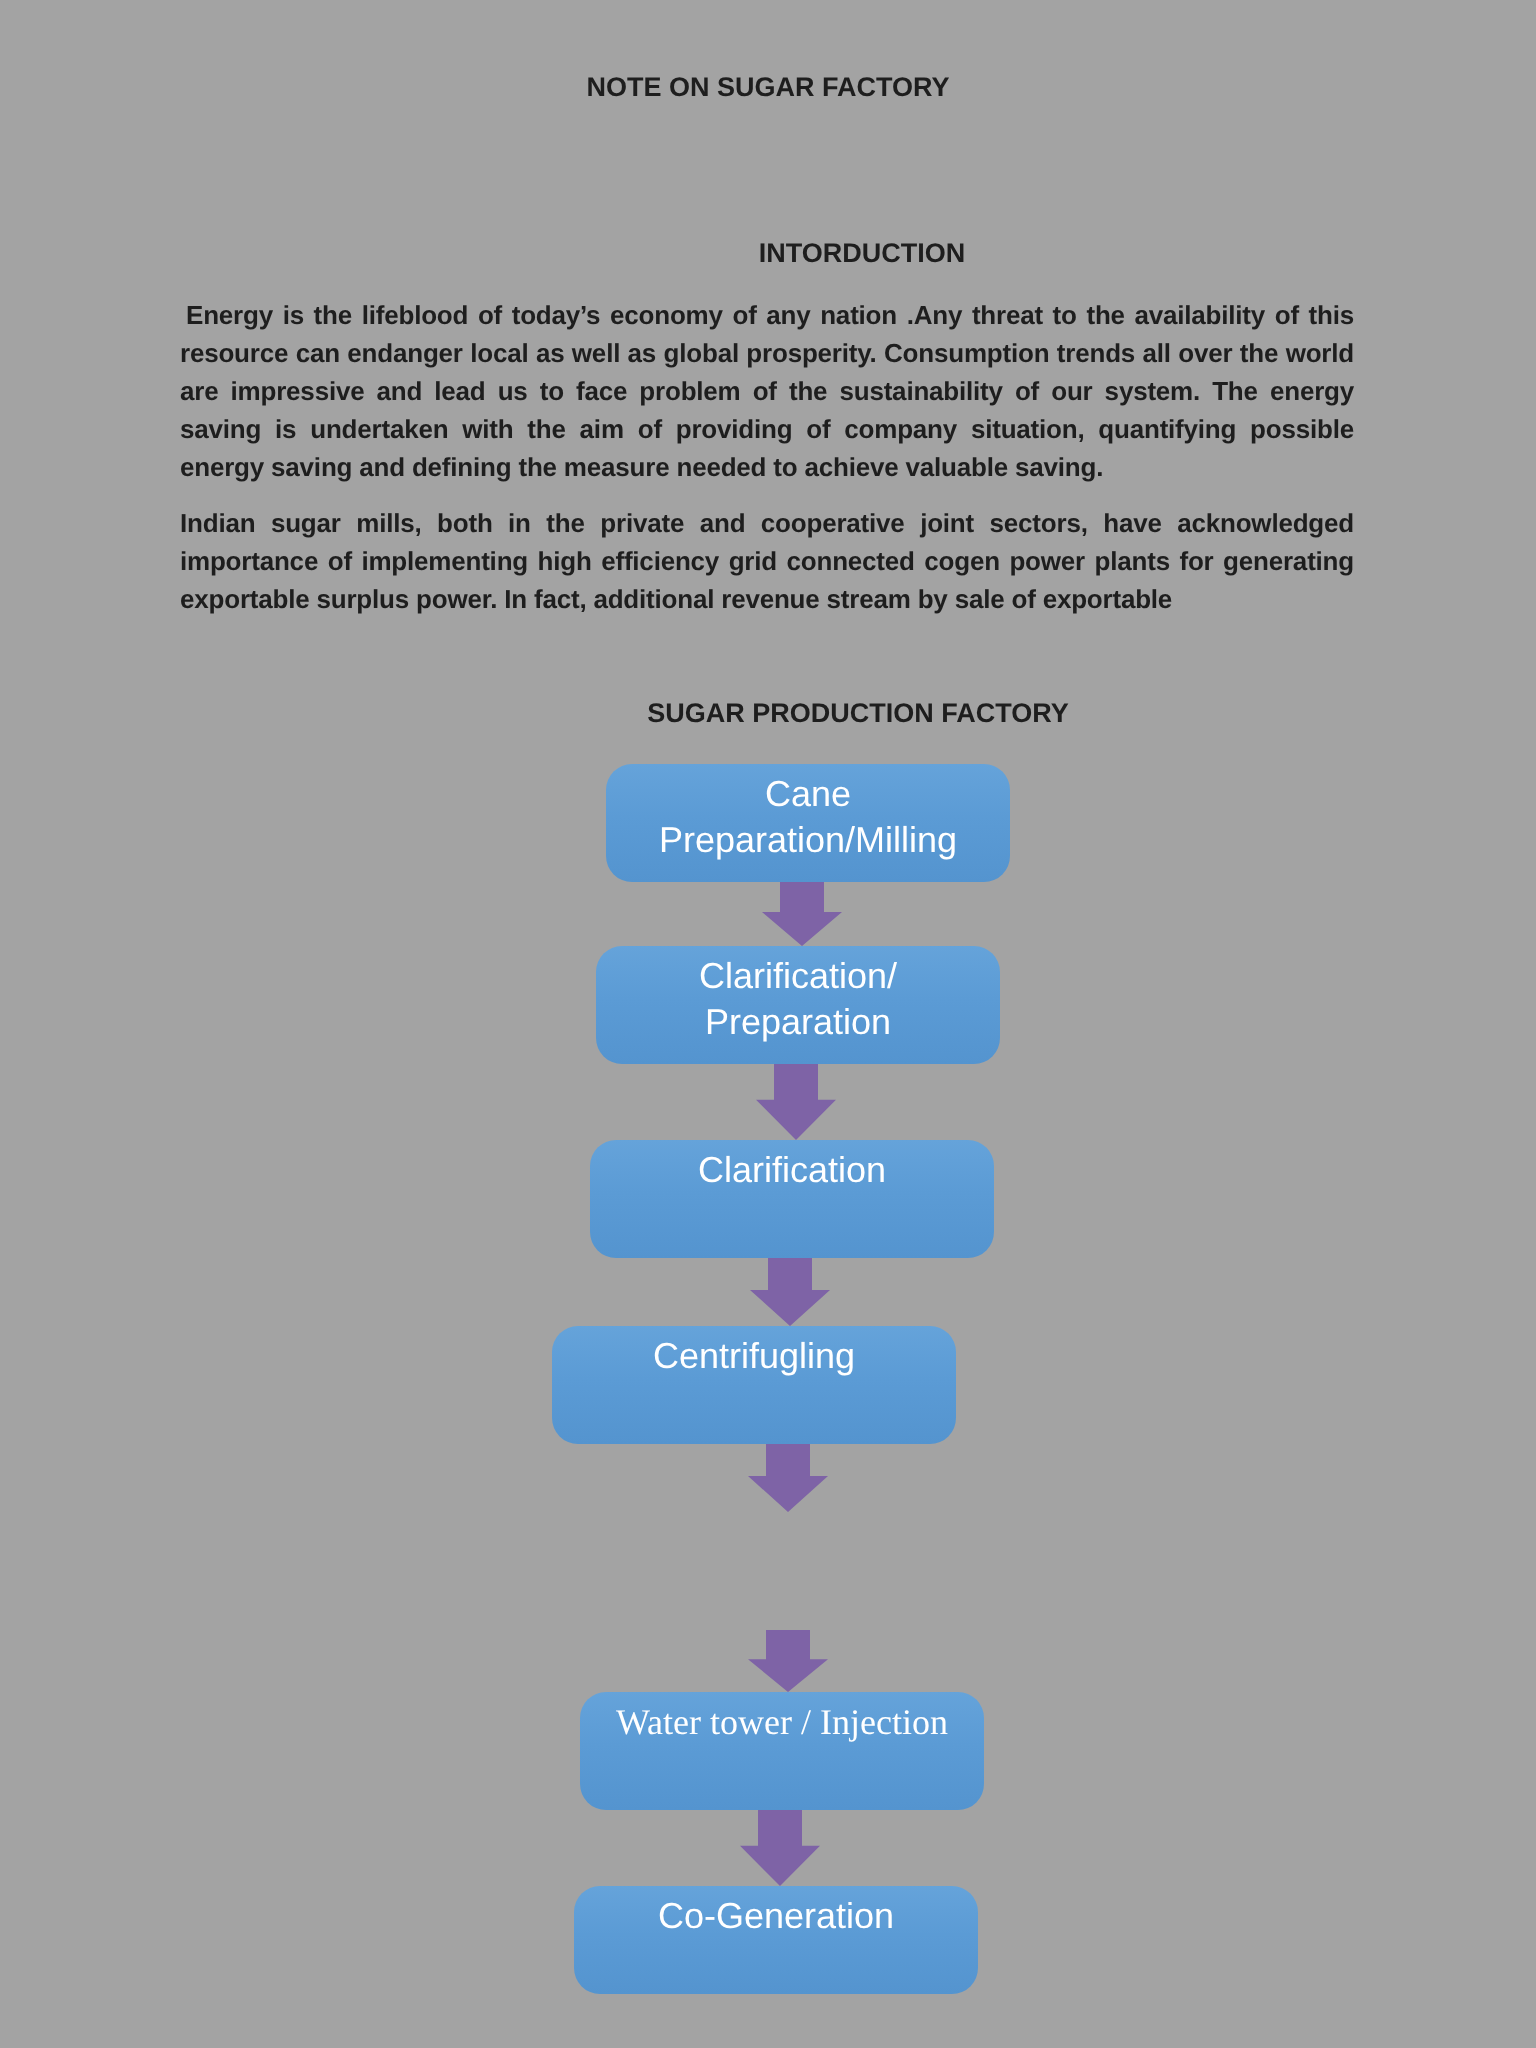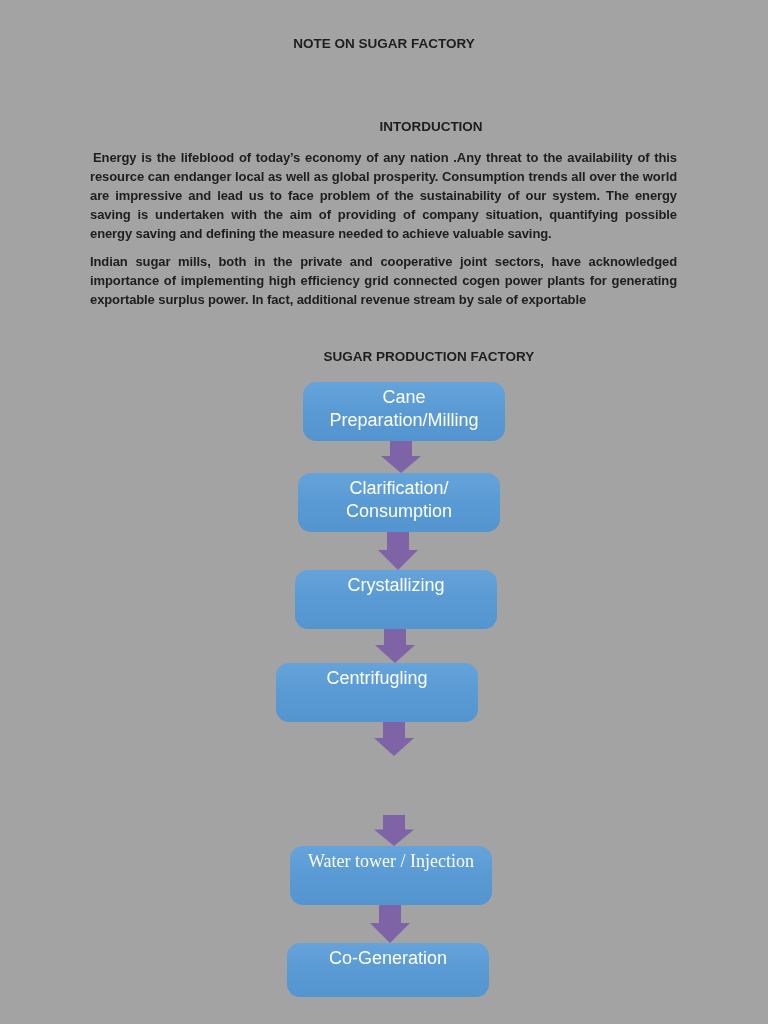--- a/index.html
+++ b/index.html
@@ -88,29 +88,29 @@
 
     <div class="flow-box" style="left:303px; top:0;">
       <span>Cane Preparation/Milling</span>
     </div>
 
     <svg class="flow-arrow" style="left:381px; top:59px; height:32px;" viewBox="0 0 40 34" preserveAspectRatio="none">
       <path d="M9 0 H31 V16 H40 L20 34 L0 16 H9 Z"></path>
     </svg>
 
     <div class="flow-box" style="left:298px; top:91px;">
-      <span>Clarification/ Consumption</span>
+      <span>Clarification/ Preparation</span>
     </div>
 
     <svg class="flow-arrow" style="left:378px; top:150px; height:38px;" viewBox="0 0 40 34" preserveAspectRatio="none">
       <path d="M9 0 H31 V16 H40 L20 34 L0 16 H9 Z"></path>
     </svg>
 
     <div class="flow-box" style="left:295px; top:188px;">
-      <span>Crystallizing</span>
+      <span>Clarification</span>
     </div>
 
     <svg class="flow-arrow" style="left:375px; top:247px; height:34px;" viewBox="0 0 40 34" preserveAspectRatio="none">
       <path d="M9 0 H31 V16 H40 L20 34 L0 16 H9 Z"></path>
     </svg>
 
     <div class="flow-box" style="left:276px; top:281px;">
       <span>Centrifugling</span>
     </div>
 

